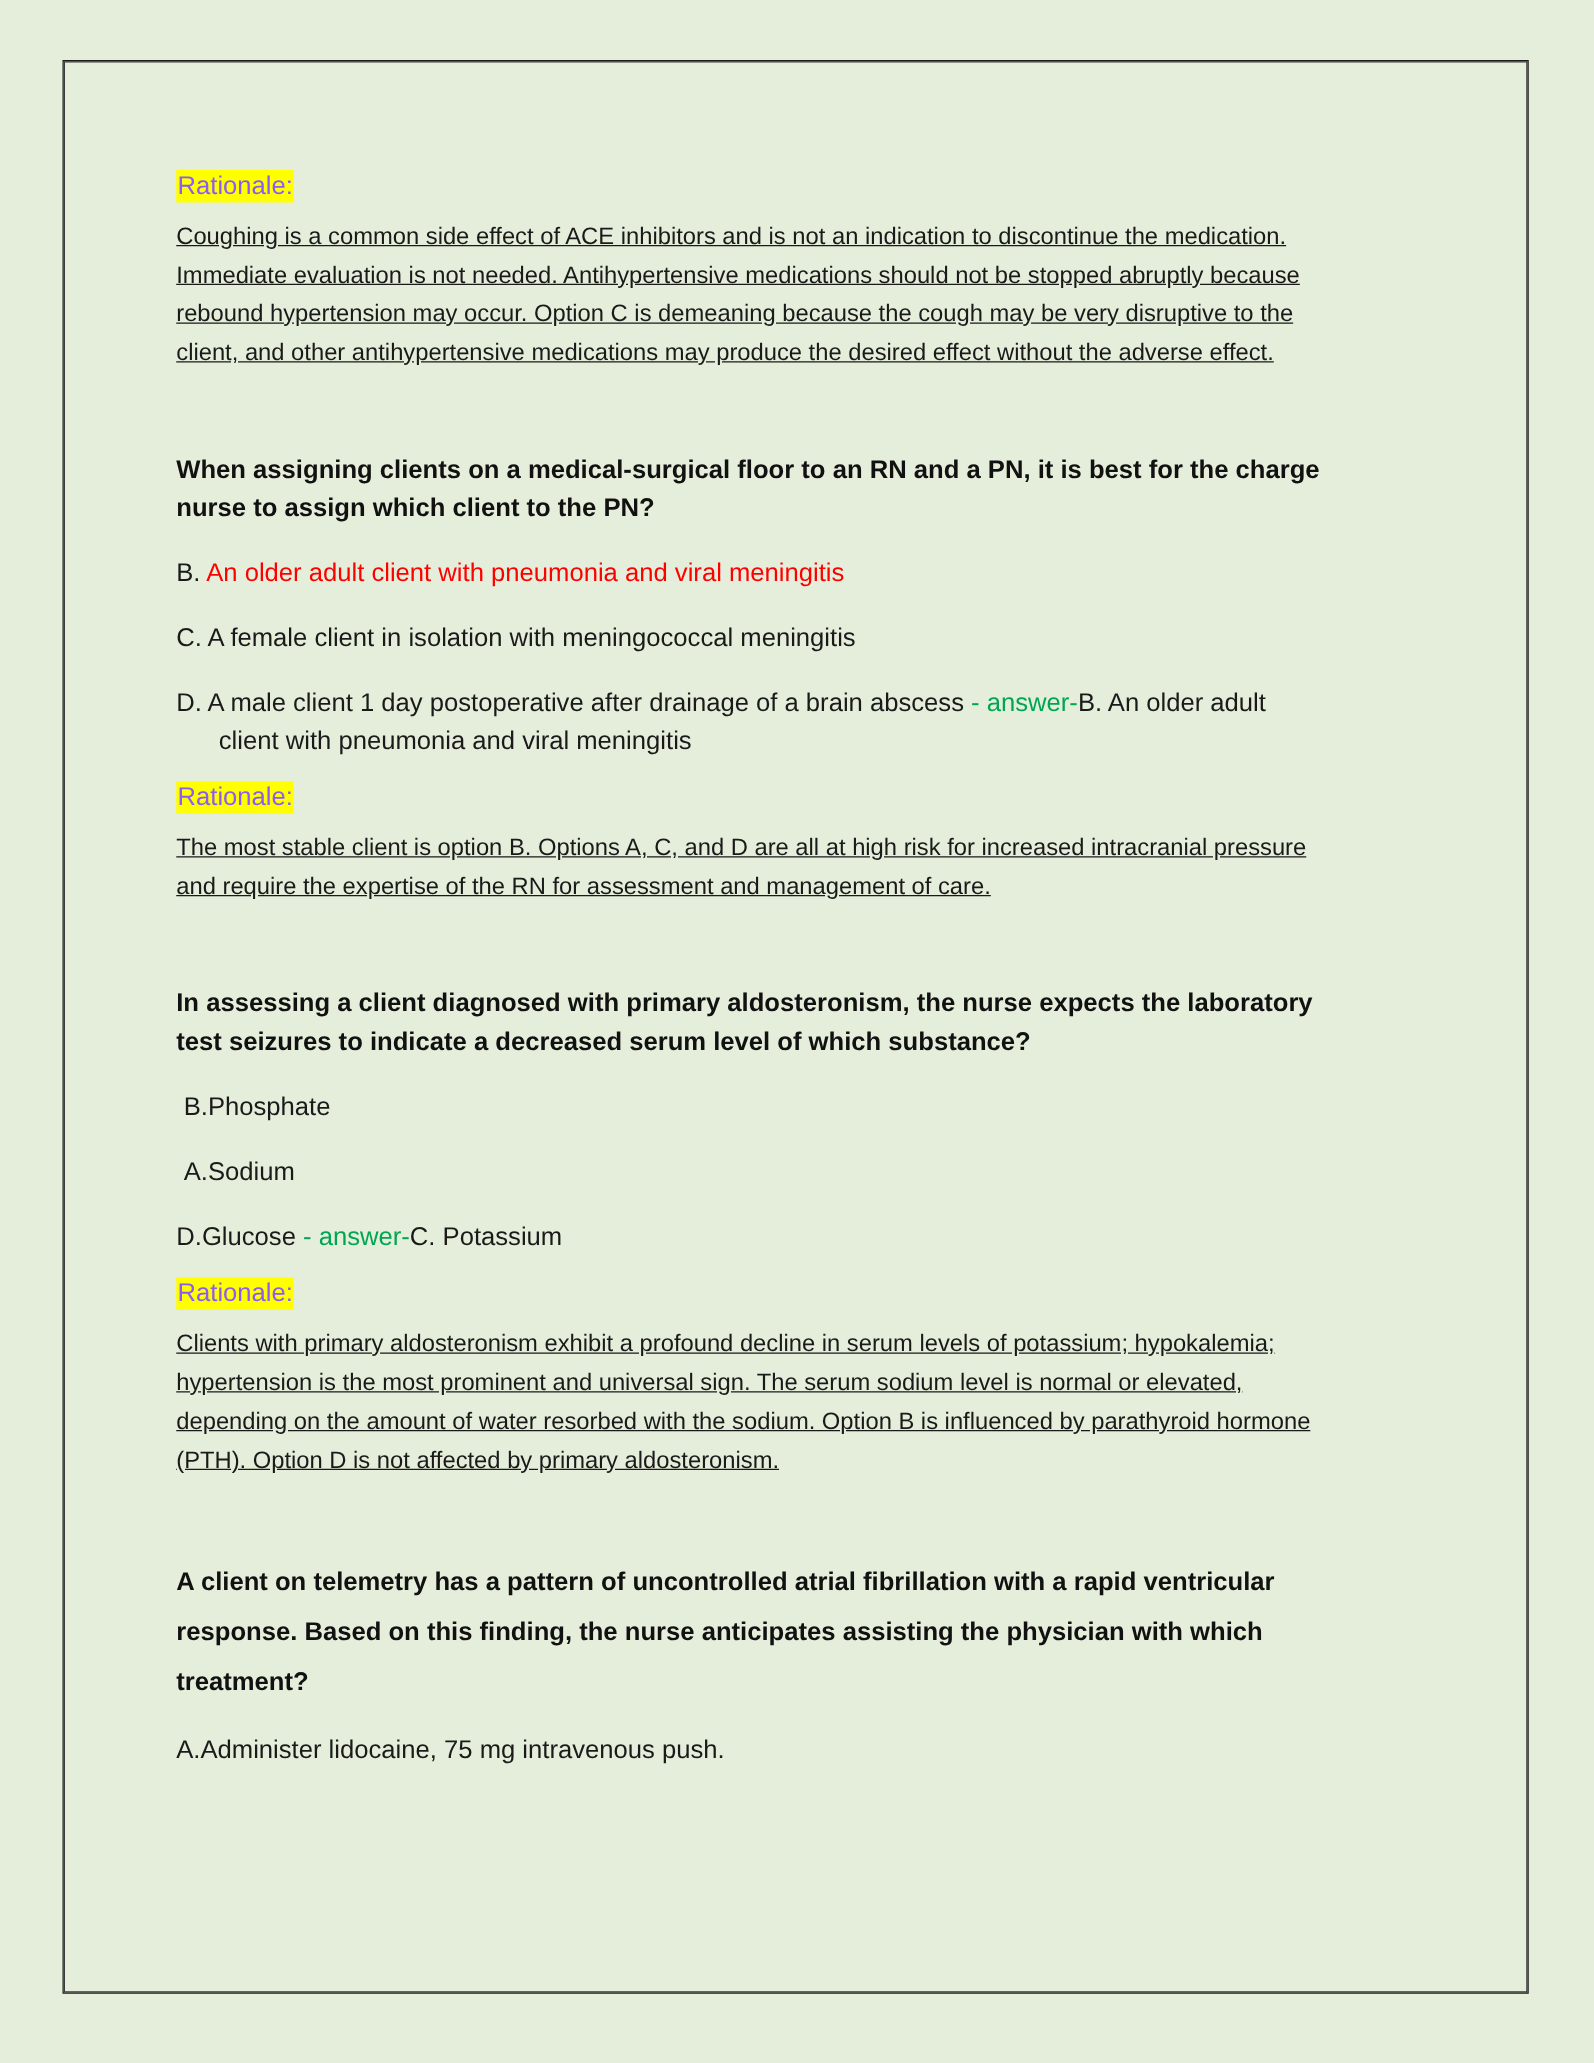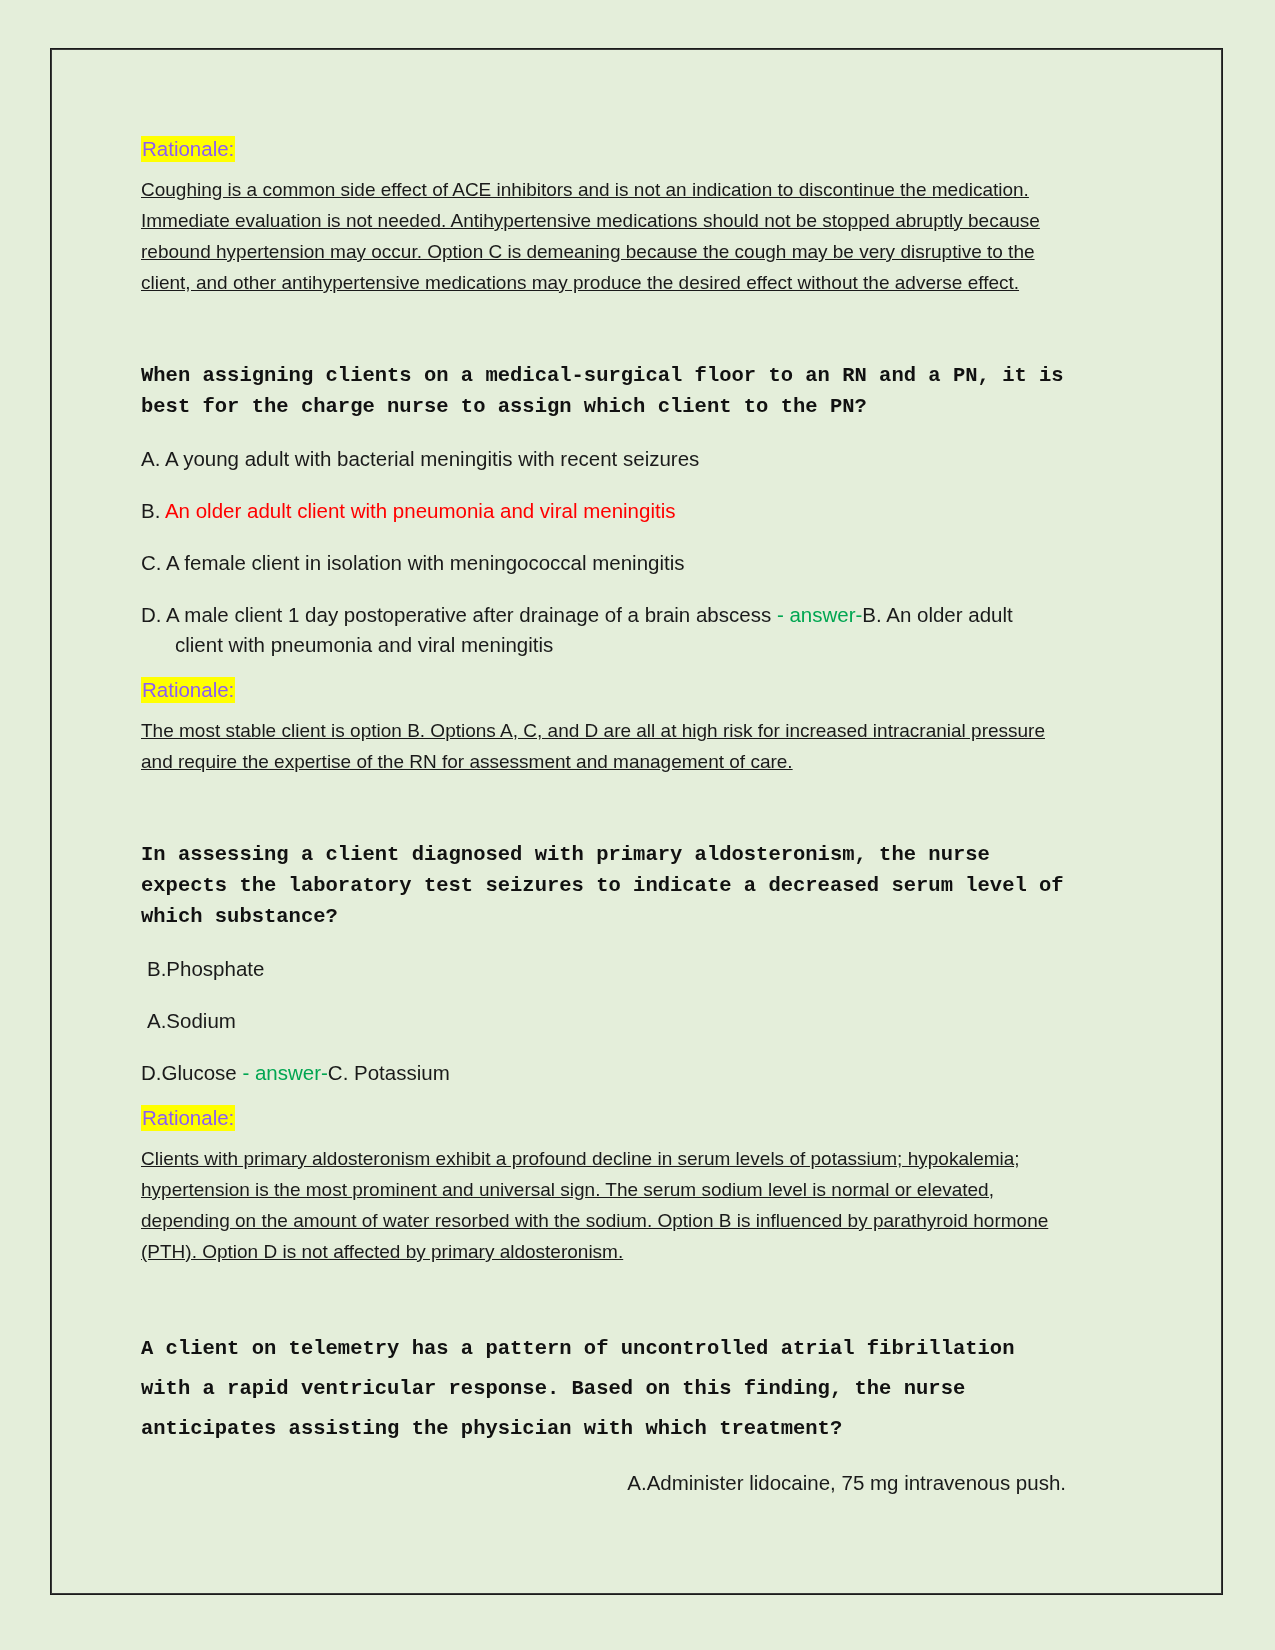--- a/index.html
+++ b/index.html
@@ -45,30 +45,29 @@
     color: #1a1a1a;
     margin: 14px 0 0 0;
     text-decoration: underline;
   }
   .qtext {
     font-size: 20.5px;
     line-height: 31px;
     color: #111;
     font-weight: bold;
     margin: 0;
-    font-family: Liberation Mono, monospace;
   }
   .qtext.loose { line-height: 40px; }
   .opt {
     font-size: 20.5px;
     line-height: 30px;
     color: #1a1a1a;
     margin: 22px 0 0 0;
   }
-  .opt.tight { margin-top: 19px; text-align: right; }
+  .opt.tight { margin-top: 19px; }
   .opt .hang2 {
     display: block;
     padding-left: 34px;
     text-indent: -34px;
   }
   .red { color: #ff0000; }
   .green { color: #00a651; }
   .gap-sm { height: 20px; }
   .gap-xl { height: 62px; }
   .indent-opt { padding-left: 6px; }
@@ -81,21 +80,20 @@
 
     <div class="rationale-row">
       <span class="hl">Rationale:</span>
     </div>
     <p class="para">Coughing is a common side effect of ACE inhibitors and is not an indication to discontinue the medication. Immediate evaluation is not needed. Antihypertensive medications should not be stopped abruptly because rebound hypertension may occur. Option C is demeaning because the cough may be very disruptive to the client, and other antihypertensive medications may produce the desired effect without the adverse effect.</p>
 
     <div class="gap-xl"></div>
 
     <p class="qtext">When assigning clients on a medical-surgical floor to an RN and a PN, it is best for the charge nurse to assign which client to the PN?</p>
 
-    <p class="opt">A. A young adult with bacterial meningitis with recent seizures</p>
 
     <p class="opt"><span>B. </span><span class="red">An older adult client with pneumonia and viral meningitis</span></p>
 
     <p class="opt">C. A female client in isolation with meningococcal meningitis</p>
 
     <p class="opt">
         <span class="hang2"><span>D. A male client 1 day postoperative after drainage of a brain abscess </span><span class="green">- answer-</span><span>B. An older adult client with pneumonia and viral meningitis</span></span>
       </p>
 
     <div class="gap-sm"></div>

